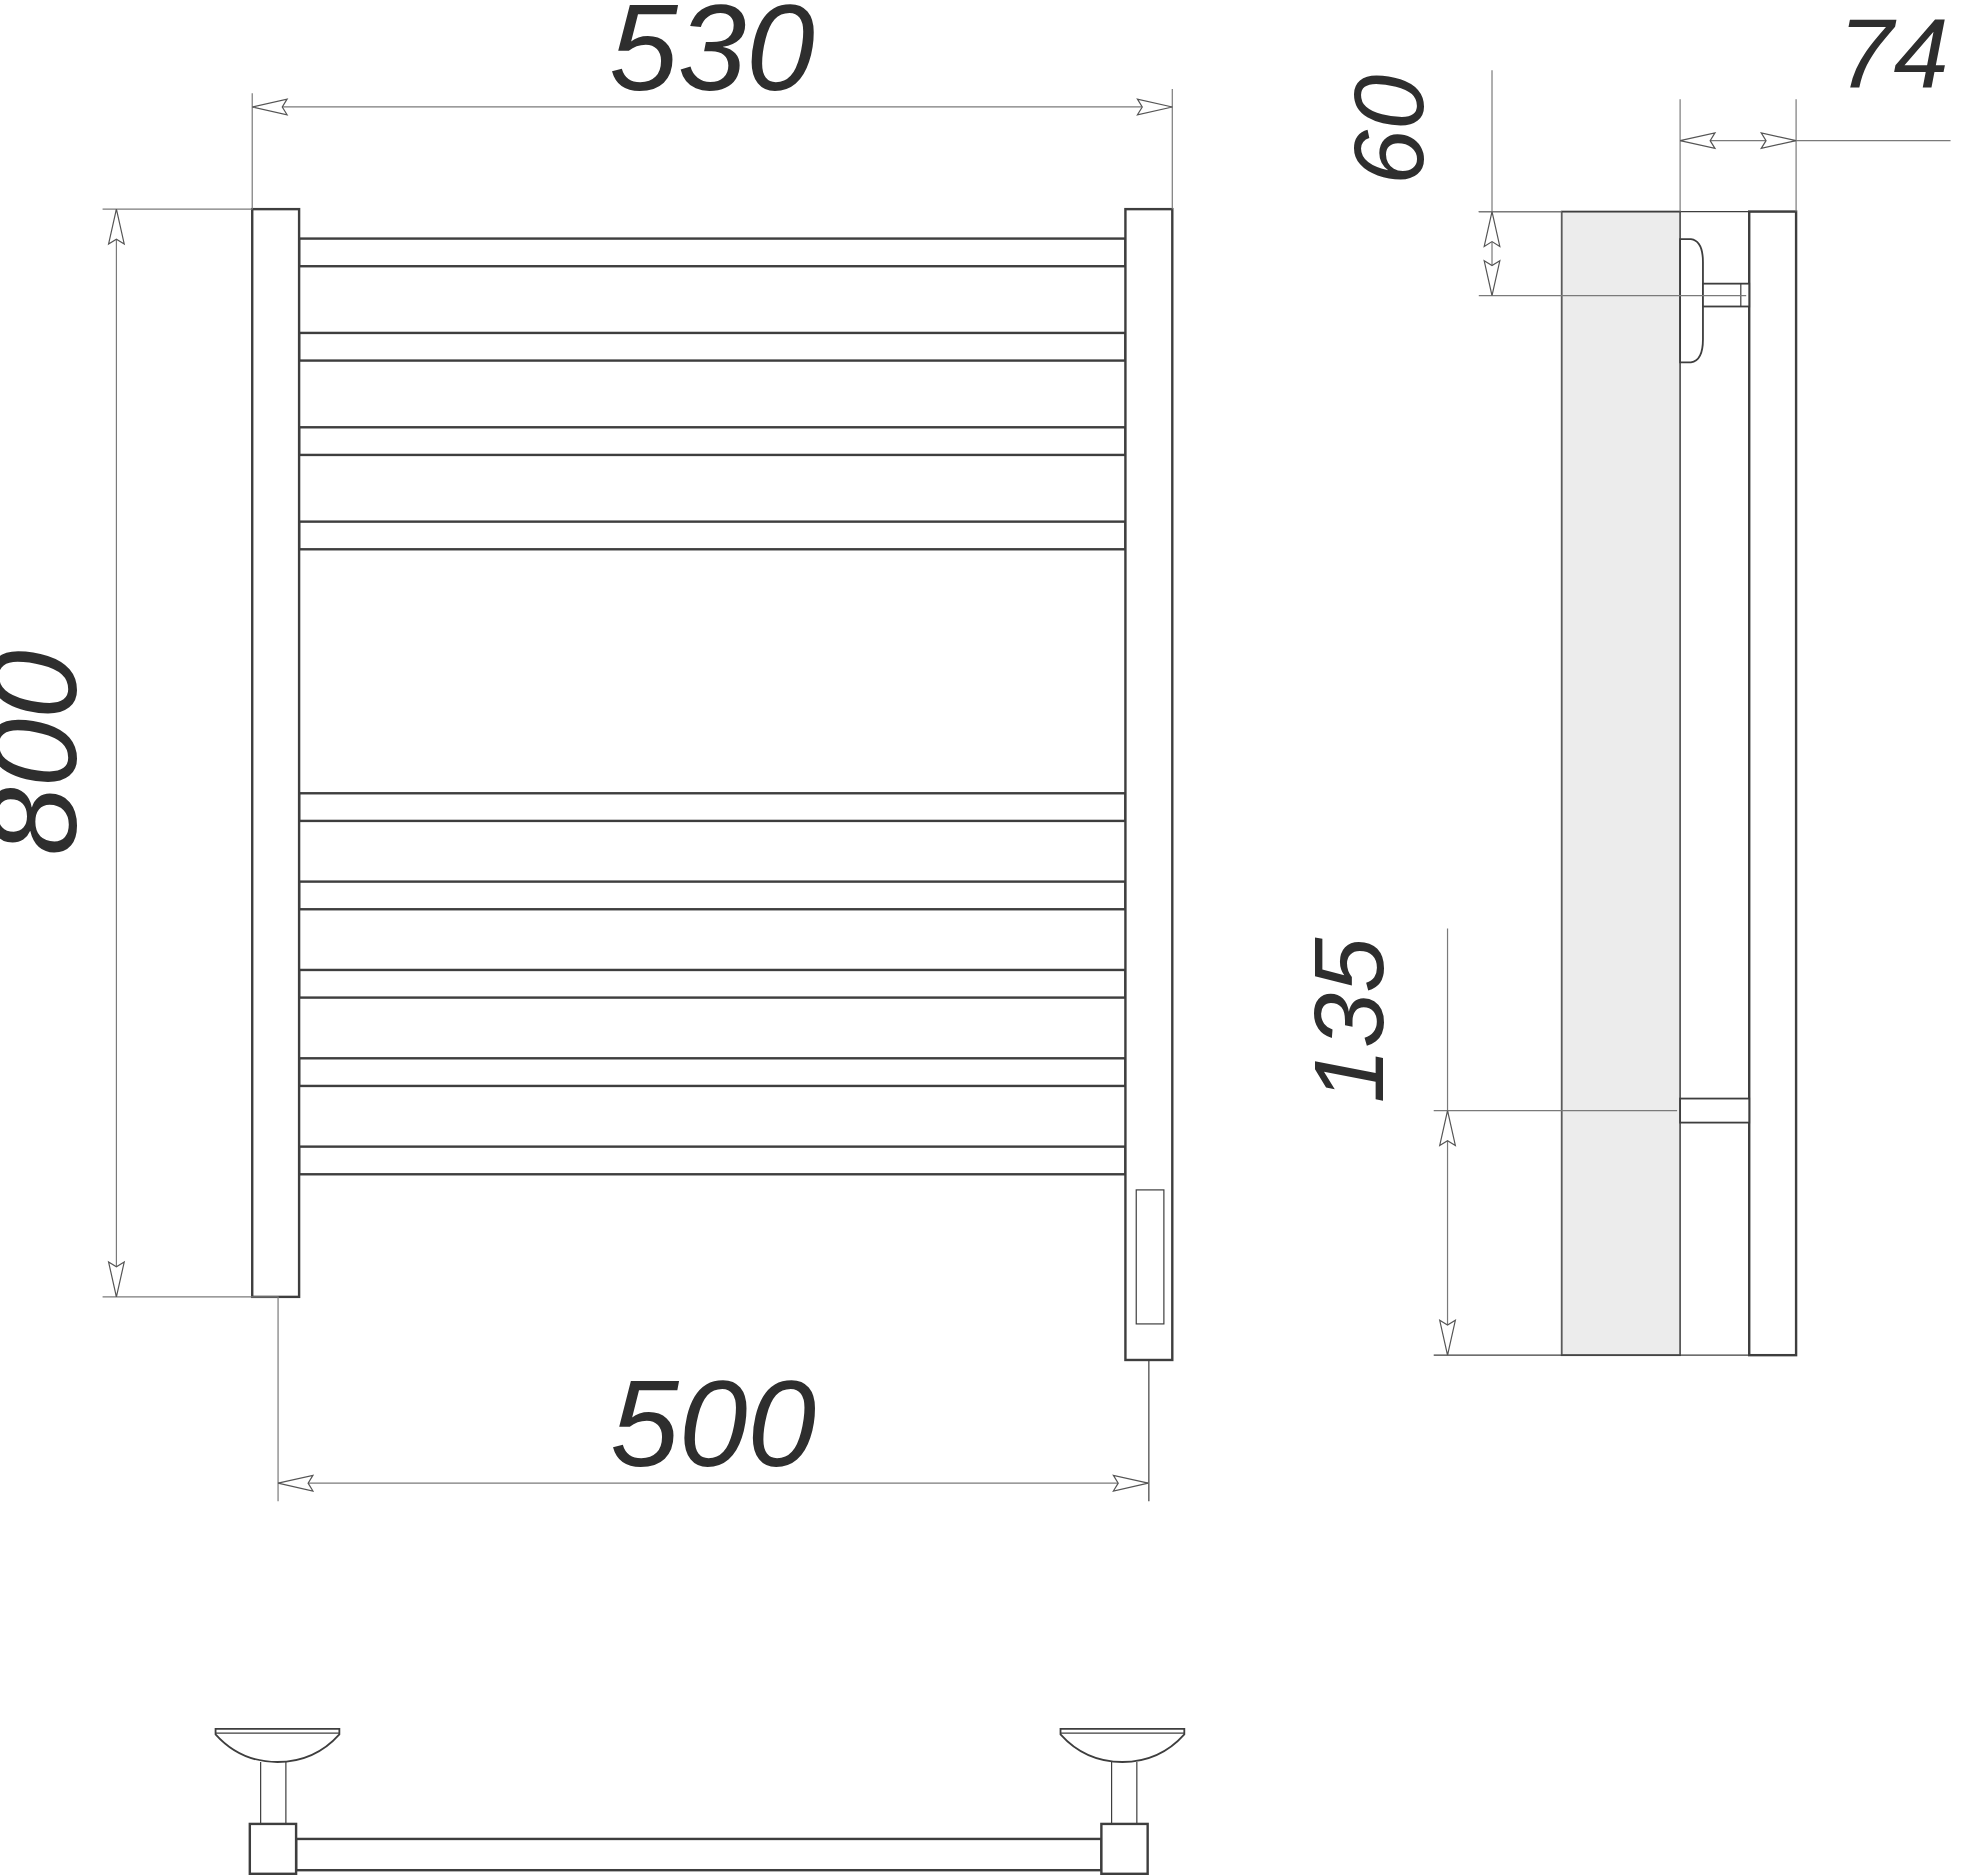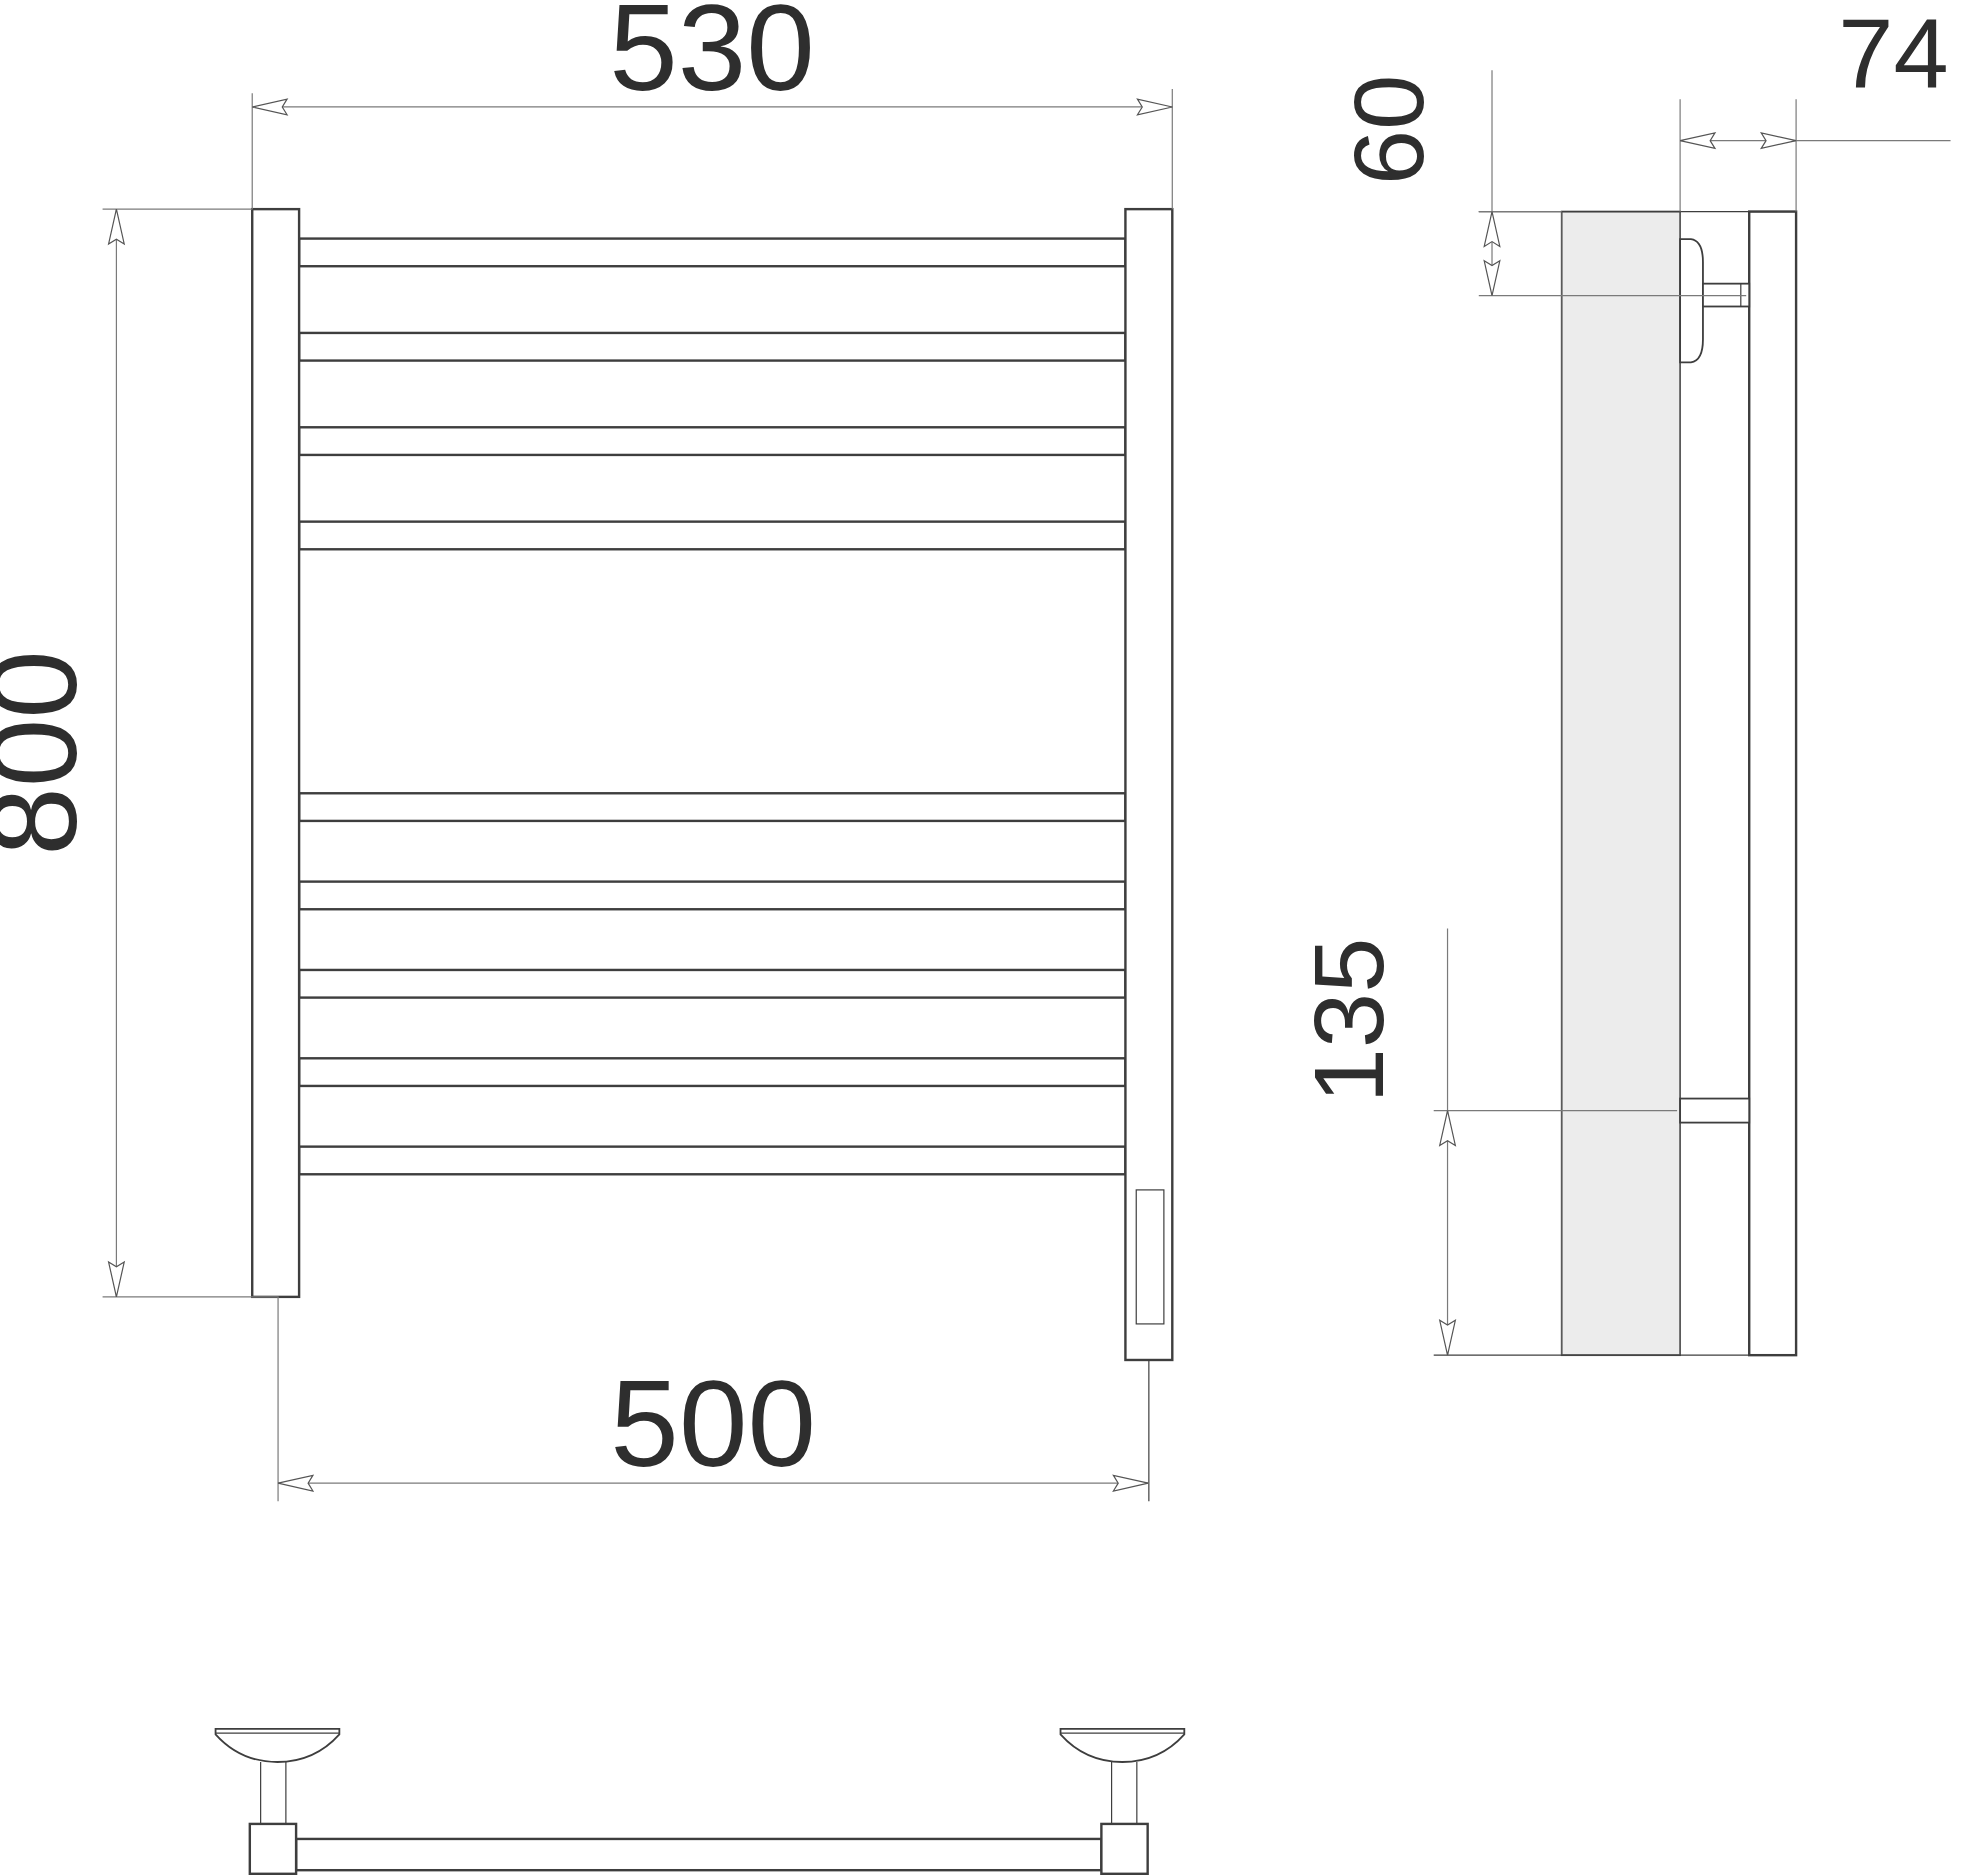--- a/index.html
+++ b/index.html
@@ -3,21 +3,21 @@
 <meta charset="utf-8">
 <style>
   :root{
     --ink:#2e2e2e;
     --object:#3e3e3e;
     --dim:#7a7a7a;
     --wall:#ececec;
     --paper:#ffffff;
   }
   html,body{margin:0;padding:0;background:var(--paper);}
-  .sheet{width:100vw;height:100vh;display:block;background:var(--paper);}
+  .sheet{width:100vw;height:100vh;display:block;background:var(--paper);font-style:italic;}
   svg{display:block;width:100%;height:100%;}
   .objfill{stroke:var(--object);stroke-width:4;fill:#ffffff;}
   .objthin{stroke:var(--object);stroke-width:2;fill:none;}
   .wall{fill:var(--wall);stroke:#5a5a5a;stroke-width:3;}
   .dim{stroke:var(--dim);stroke-width:2;fill:none;}
   .arrow{fill:#ffffff;stroke:#555555;stroke-width:2;}
   .dimtext{font-family:"Liberation Sans","DejaVu Sans",sans-serif;fill:var(--ink);}
   .big{font-size:205px;}
   .small{font-size:165px;}
 </style>

